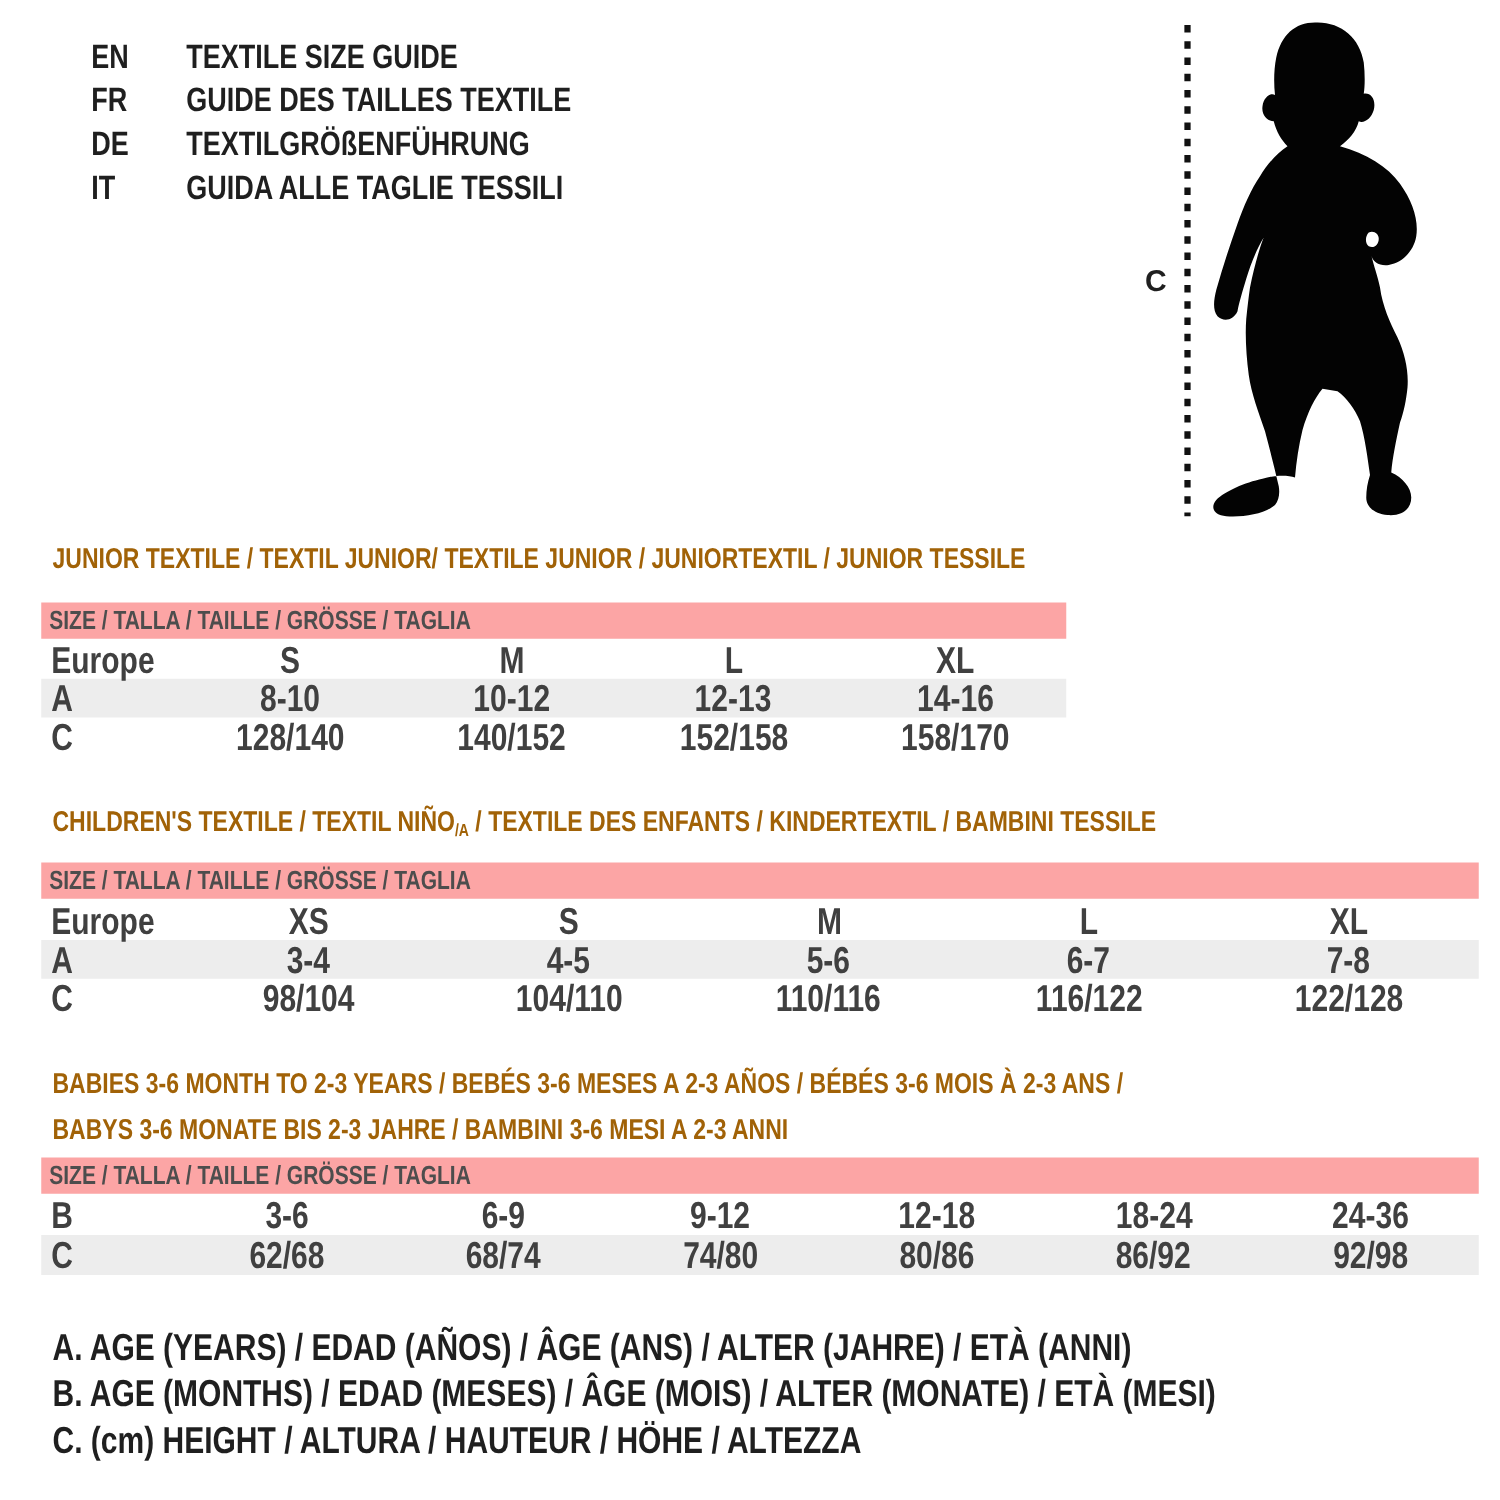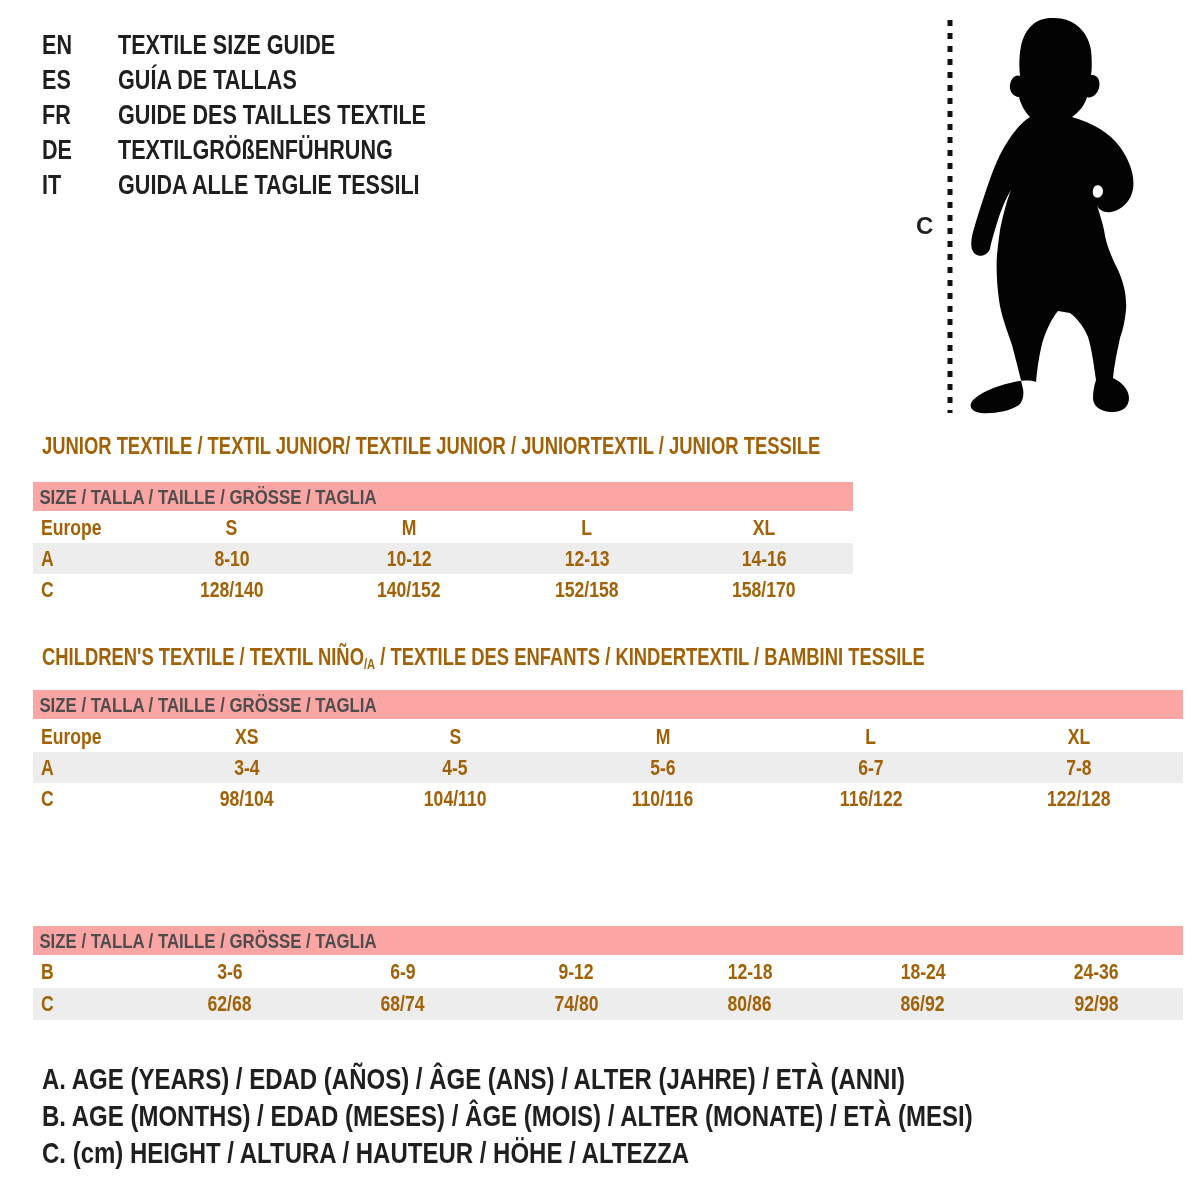--- a/index.html
+++ b/index.html
@@ -6,38 +6,38 @@
   #page {
     position:relative; width:1200px; height:1200px; background:#ffffff;
     font-family:"Liberation Sans", sans-serif; color:#1f1f1f; overflow:hidden;
     -webkit-font-smoothing:antialiased;
   }
   .cx  { display:inline-block; transform:scaleX(0.8); transform-origin:0 50%; white-space:nowrap; }
   .cxc { display:inline-block; transform:scaleX(0.8); transform-origin:50% 50%; white-space:nowrap; }
 
   
   #lang-list { position:absolute; left:42px; top:28px; }
-  .lang-row { display:grid; grid-template-columns:76px auto; height:35px; align-items:center; }
+  .lang-row { display:grid; grid-template-columns:76px auto; height:35px; align-items:center;margin-left:31px; }
   .lang-row span { font-weight:700; font-size:27px; letter-spacing:0; color:#1f1f1f; }
 
   
   #figure-svg { position:absolute; left:895px; top:8px; }
   #height-label { position:absolute; left:916px; top:212px; font-weight:700; font-size:24px; color:#1f1f1f; }
 
   
   .sec-title { position:absolute; left:42px; font-weight:700; font-size:23px; line-height:24px; color:#a16207; }
   .sub-a { font-size:14px; position:relative; top:4px; }
 
   
   .size-bar { position:absolute; left:33px; height:29px; background:#fca5a5; display:flex; align-items:center; }
   .size-bar span { font-weight:700; font-size:21px; color:#4d4d4d; padding-left:8px; }
   .tbl { position:absolute; left:33px; }
   .tr { display:grid; align-items:center; height:31px; }
   .tr.alt { background:#ededed; }
-  .td, .tl { font-weight:700; font-size:22px; color:#a16207; }
+  .td, .tl { font-weight:700; font-size:30px; color:#404040; }
   .tl { text-align:left; padding-left:8px; }
   .td { text-align:center; }
   .cols4 { grid-template-columns:110px repeat(4,1fr); width:820px; }
   .cols5 { grid-template-columns:110px repeat(5,1fr); width:1150px; }
   .cols6 { grid-template-columns:110px repeat(6,1fr); width:1150px; }
   .w-junior { width:820px; }
   .w-full { width:1150px; }
 
   
   #babies-title div { height:37px; line-height:37px; }
@@ -48,24 +48,20 @@
 </style>
 </head>
 <body>
 
 <div id="page">
 
   <div id="lang-list">
     <div class="lang-row">
       <span class="cx">EN</span>
       <span class="cx">TEXTILE SIZE GUIDE</span>
-    </div>
-    <div class="lang-row">
-      <span class="cx">ES</span>
-      <span class="cx">GUÍA DE TALLAS</span>
     </div>
     <div class="lang-row">
       <span class="cx">FR</span>
       <span class="cx">GUIDE DES TAILLES TEXTILE</span>
     </div>
     <div class="lang-row">
       <span class="cx">DE</span>
       <span class="cx">TEXTILGRÖßENFÜHRUNG</span>
     </div>
     <div class="lang-row">
@@ -188,20 +184,24 @@
     <div class="tr cols5">
       <div class="tl"><span class="cx">C</span></div>
       <div class="td"><span class="cxc">98/104</span></div>
       <div class="td"><span class="cxc">104/110</span></div>
       <div class="td"><span class="cxc">110/116</span></div>
       <div class="td"><span class="cxc">116/122</span></div>
       <div class="td"><span class="cxc">122/128</span></div>
     </div>
   </div>
 
+  <div class="sec-title" id="babies-title" style="top:848px;">
+    <div><span class="cx">BABIES 3-6 MONTH TO 2-3 YEARS / BEBÉS 3-6 MESES A 2-3 AÑOS / BÉBÉS 3-6 MOIS À 2-3 ANS /</span></div>
+    <div><span class="cx">BABYS 3-6 MONATE BIS 2-3 JAHRE / BAMBINI 3-6 MESI A 2-3 ANNI</span></div>
+  </div>
   <div class="size-bar w-full" style="top:926px;">
     <span class="cx">SIZE / TALLA / TAILLE / GRÖSSE / TAGLIA</span>
   </div>
   <div class="tbl" style="top:956px;">
     <div class="tr cols6" style="height:32px;">
       <div class="tl"><span class="cx">B</span></div>
       <div class="td"><span class="cxc">3-6</span></div>
       <div class="td"><span class="cxc">6-9</span></div>
       <div class="td"><span class="cxc">9-12</span></div>
       <div class="td"><span class="cxc">12-18</span></div>

